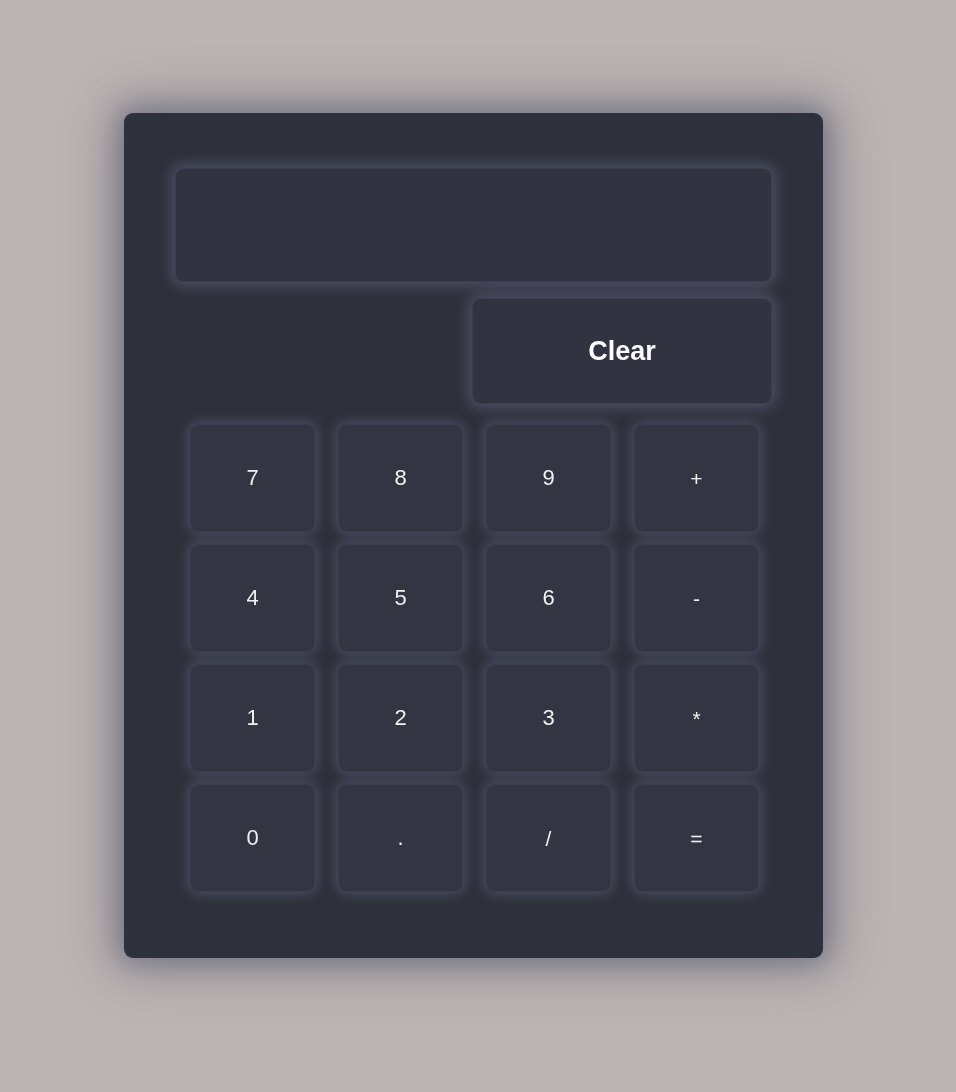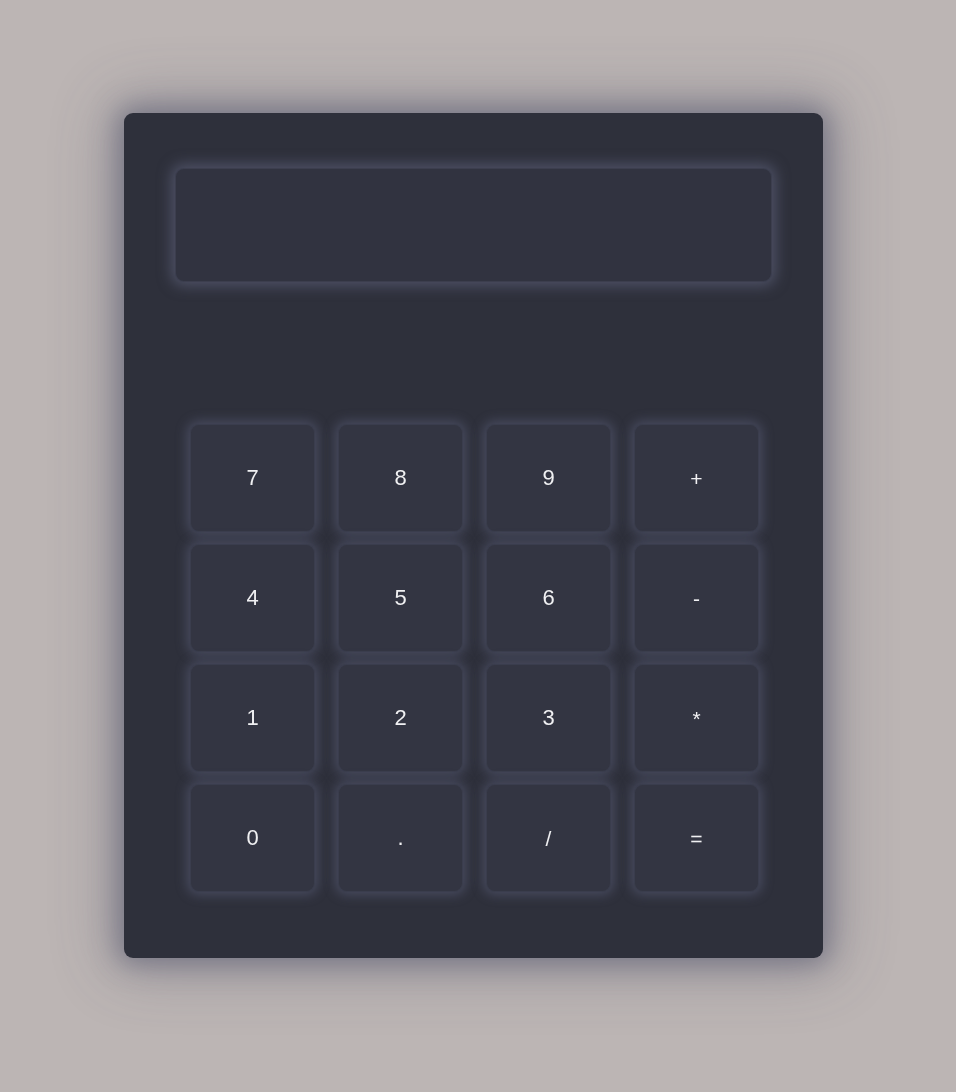--- a/index.html
+++ b/index.html
@@ -123,20 +123,21 @@
 </style>
 </head>
 <body>
 
 <div id="app">
 
   <div class="calculator">
 
     <div class="display"></div>
 
+    <button class="clear-btn">Clear</button>
 
     <div class="keypad">
 
       <button class="key">7</button>
       <button class="key">8</button>
       <button class="key">9</button>
       <button class="key op">+</button>
 
       <button class="key">4</button>
       <button class="key">5</button>

